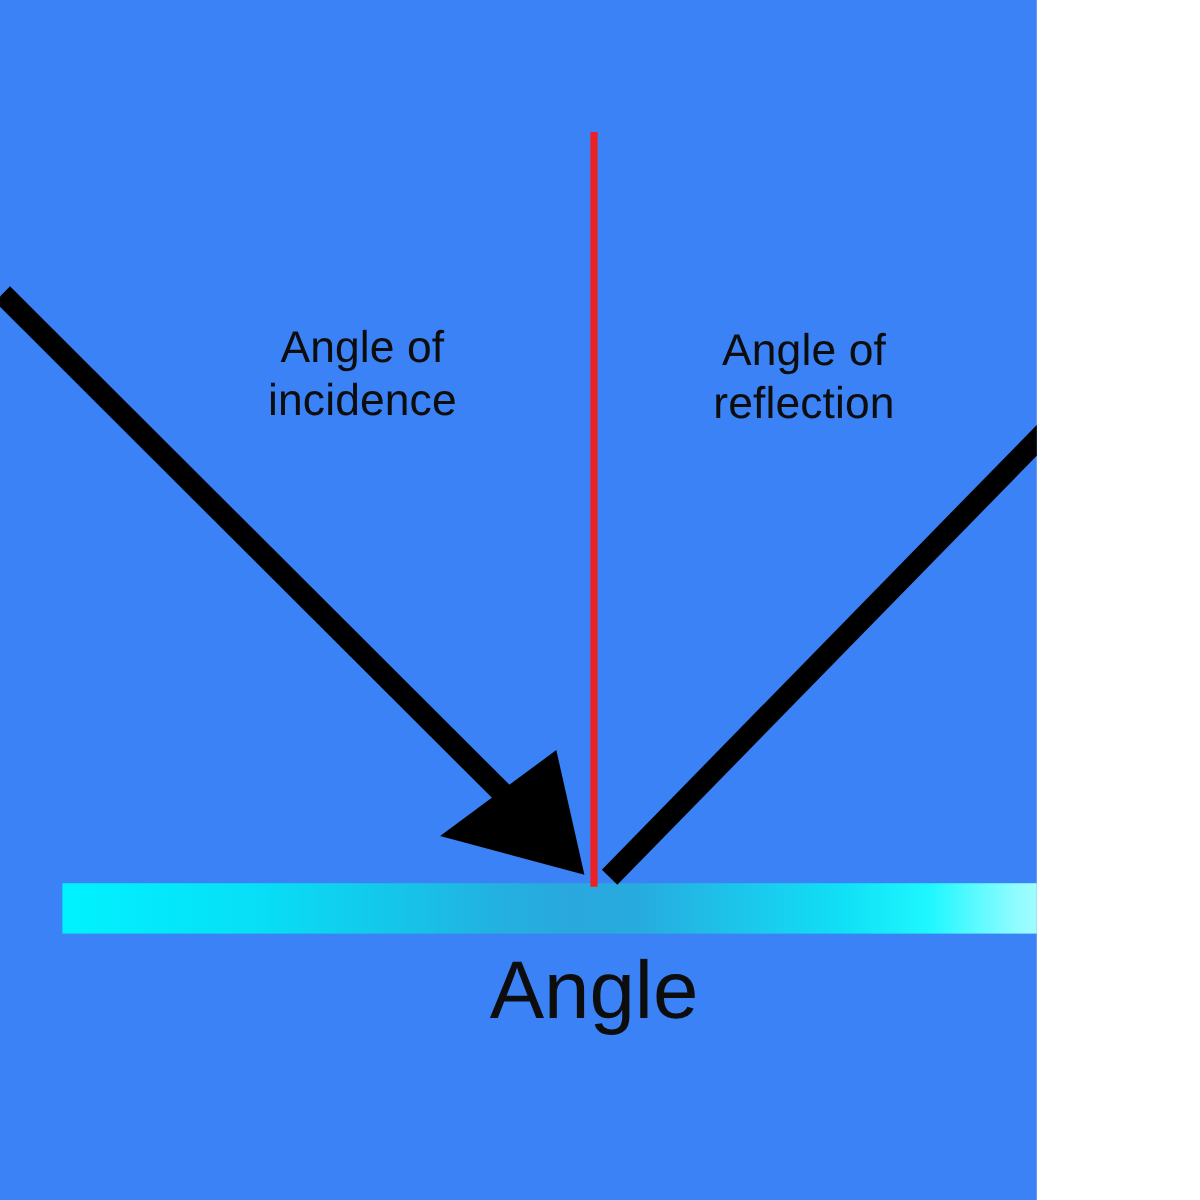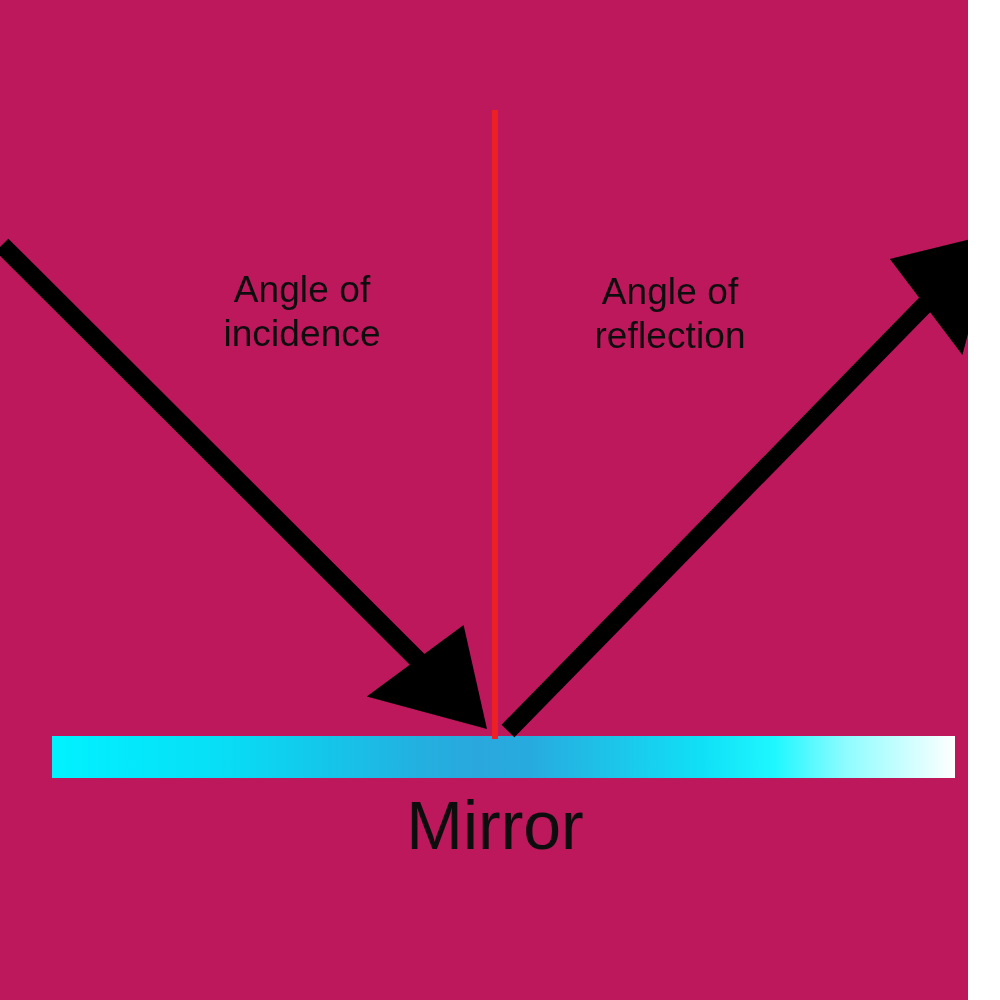--- a/index.html
+++ b/index.html
@@ -5,23 +5,23 @@
   html, body {
     margin: 0;
     padding: 0;
     background: #ffffff;
   }
   body {
     font-family: "Liberation Sans", sans-serif;
   }
   #stage {
     position: relative;
-    width: 968px;
+    width: 864px;
     height: 1000px;
-    background: #be185d;
+    background: #3b82f6;
     overflow: hidden;
   }
   #diagram-svg {
     position: absolute;
     left: 0;
     top: 0;
     width: 1000px;
     height: 1000px;
     display: block;
   }
@@ -95,15 +95,15 @@
 
     <polygon id="reflected-head" points="995,233 962.4191253943497,354.99379742401203 889.8954250722795,258.895751181674" fill="#000000"></polygon>
   </svg>
 
   <div class="label" id="label-incidence">Angle of
 incidence</div>
 
   <div class="label" id="label-reflection">Angle of
 reflection</div>
 
-  <div id="label-mirror">Mirror</div>
+  <div id="label-mirror">Angle</div>
 
 </div>
 
 </body></html>

